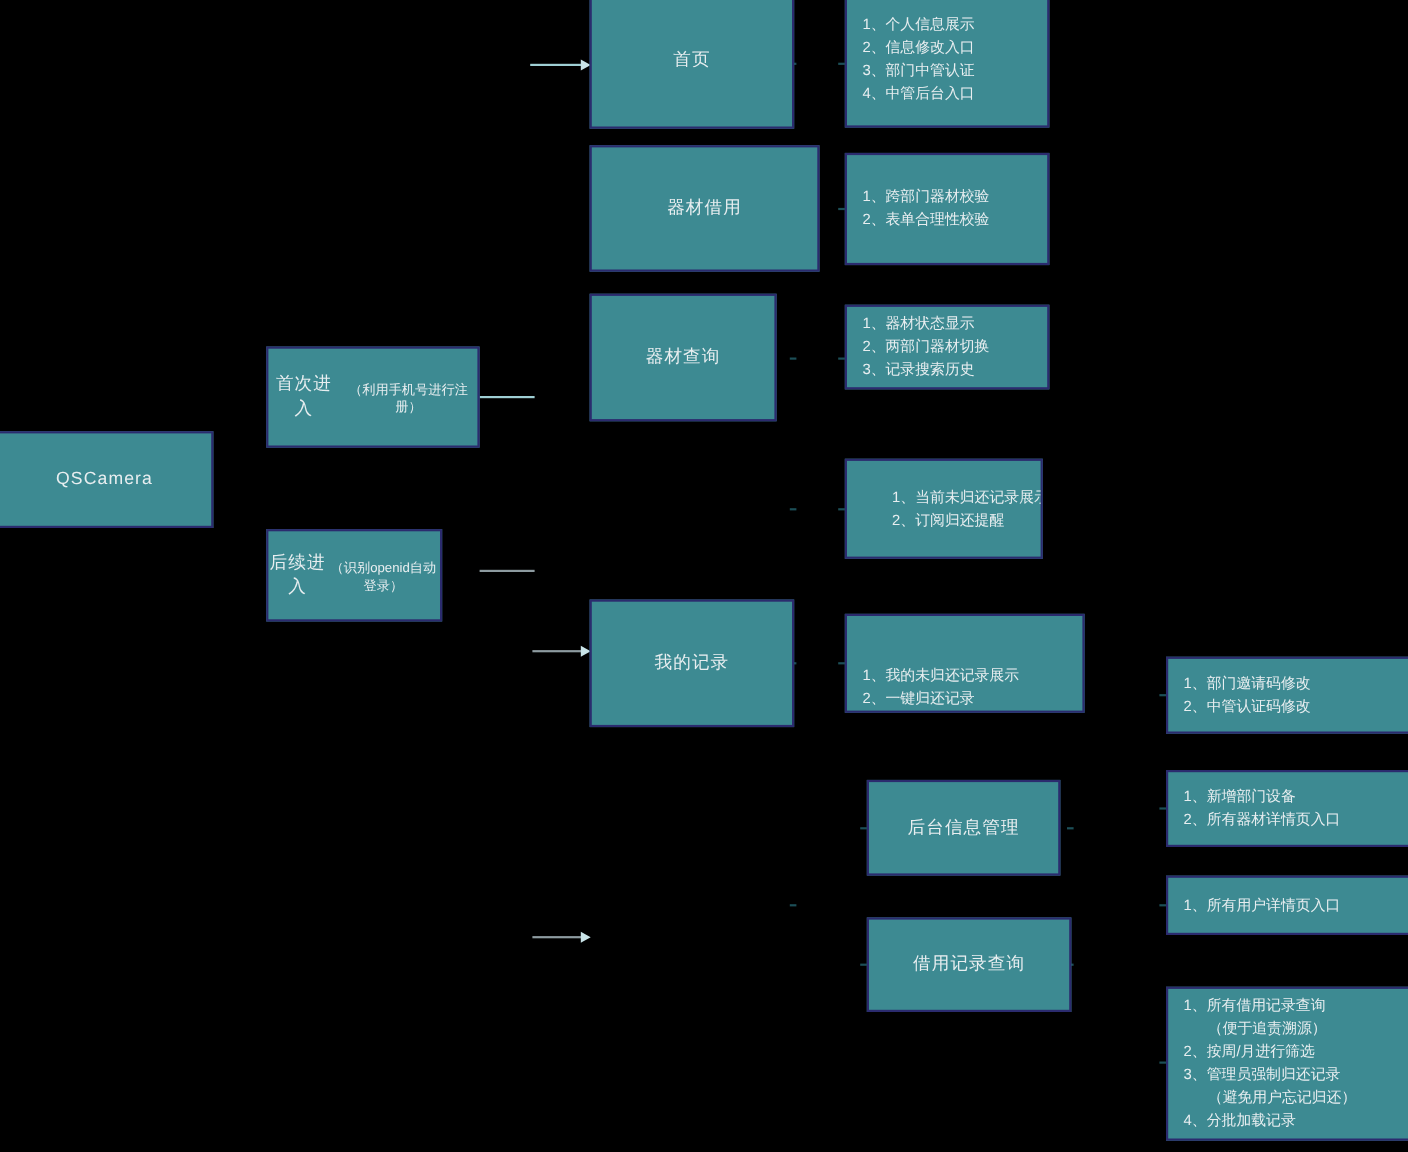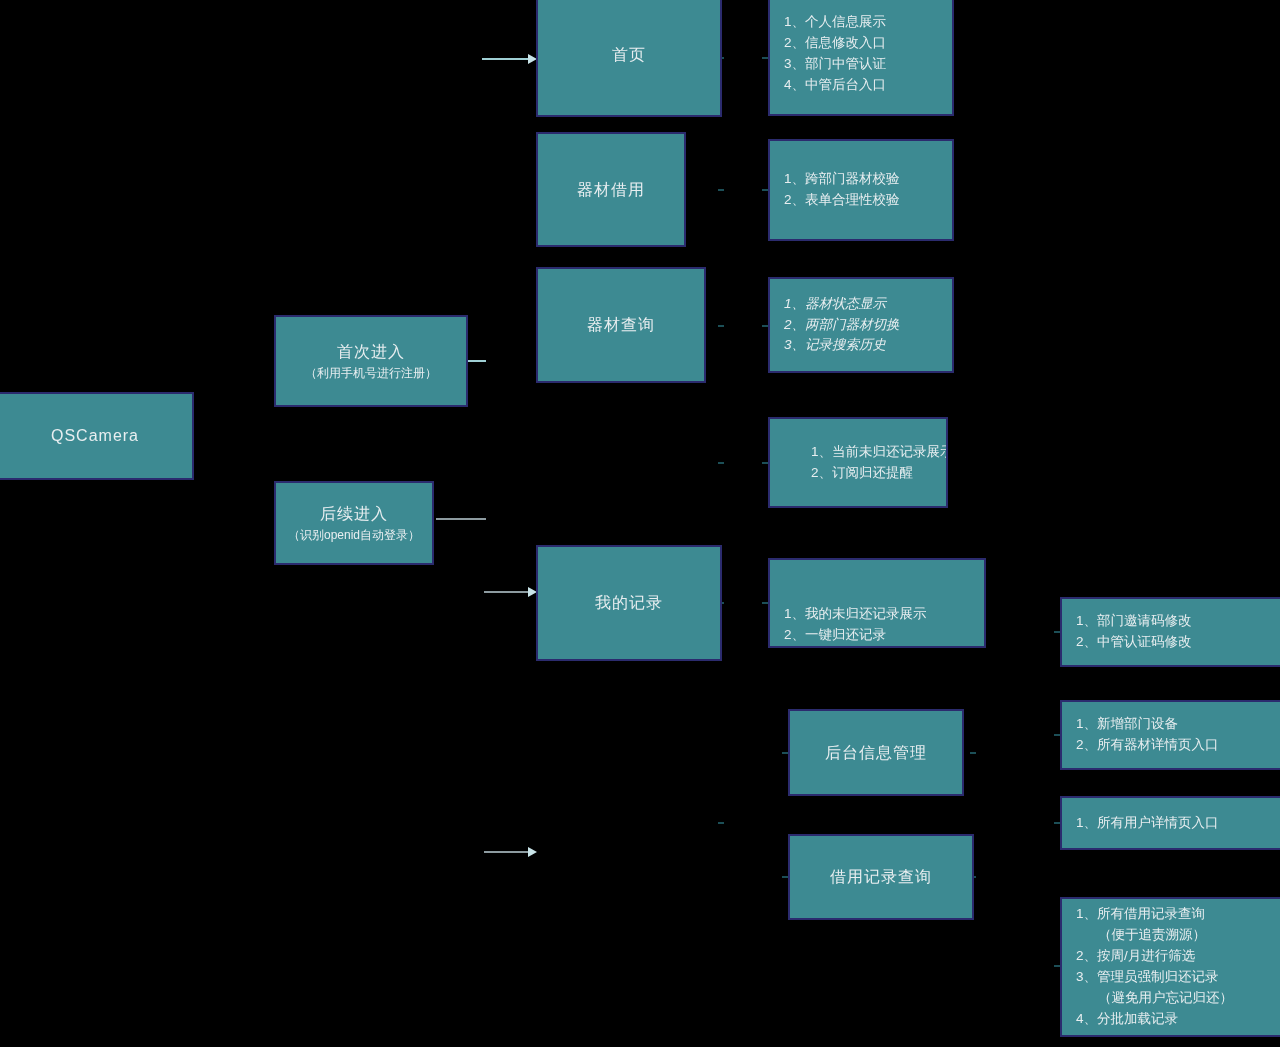--- a/index.html
+++ b/index.html
@@ -34,22 +34,21 @@
     letter-spacing: 1px;
     display: block;
   }
   .node .sub {
     font-size: 12px;
     letter-spacing: 0px;
     display: block;
     margin-top: 2px;
   }
   .node.center-stack {
-    flex-direction: column;
-    margin-left: 32px;
+    flex-direction: row;
   }
   .node.bullets {
     align-items: center;
     justify-content: flex-start;
     text-align: left;
     padding: 0 0 0 14px;
   }
   .bullets ul {
     list-style: none;
     margin: 0;
@@ -135,21 +134,21 @@
 
   <div class="node center-stack" style="left:242px; top:481px; width:160px; height:84px;">
     <span class="title">后续进入</span>
     <span class="sub">（识别openid自动登录）</span>
   </div>
 
   <div class="node" style="left:536px; top:-8px; width:186px; height:125px;">
     <span class="title">首页</span>
   </div>
 
-  <div class="node" style="left:536px; top:132px; width:150px; height:115px;">
+  <div class="node" style="left:536px; top:132px; width:209px; height:115px;">
     <span class="title">器材借用</span>
   </div>
 
   <div class="node" style="left:536px; top:267px; width:170px; height:116px;">
     <span class="title">器材查询</span>
   </div>
 
 
   <div class="node" style="left:536px; top:545px; width:186px; height:116px;text-align:right;">
     <span class="title">我的记录</span>
@@ -173,21 +172,21 @@
       </ul>
   </div>
 
   <div class="node bullets" style="left:768px; top:139px; width:186px; height:102px;">
     <ul>
         <li>1、跨部门器材校验</li>
         <li>2、表单合理性校验</li>
       </ul>
   </div>
 
-  <div class="node bullets" style="left:768px; top:277px; width:186px; height:96px;font-style:italic;">
+  <div class="node bullets" style="left:768px; top:277px; width:186px; height:77px;">
     <ul>
         <li>1、器材状态显示</li>
         <li>2、两部门器材切换</li>
         <li>3、记录搜索历史</li>
       </ul>
   </div>
 
   <div class="node bullets" style="left:768px; top:417px; width:180px; height:91px;padding-left:41px;">
     <ul>
         <li>1、当前未归还记录展示</li>

